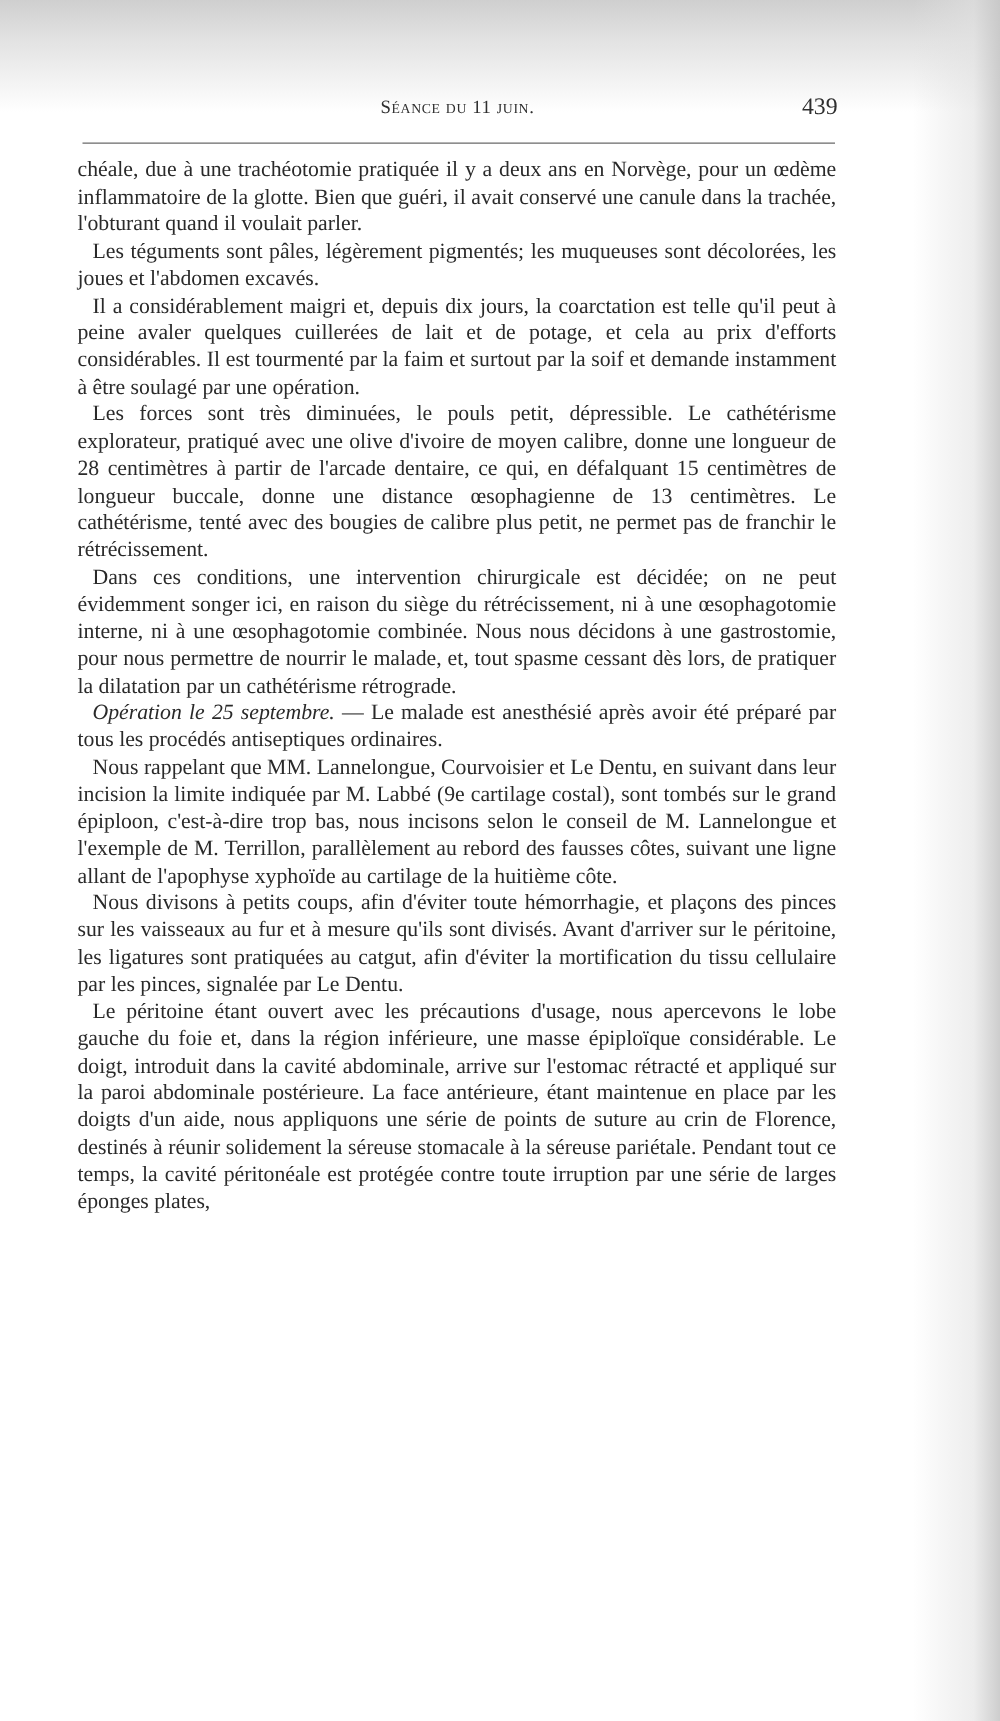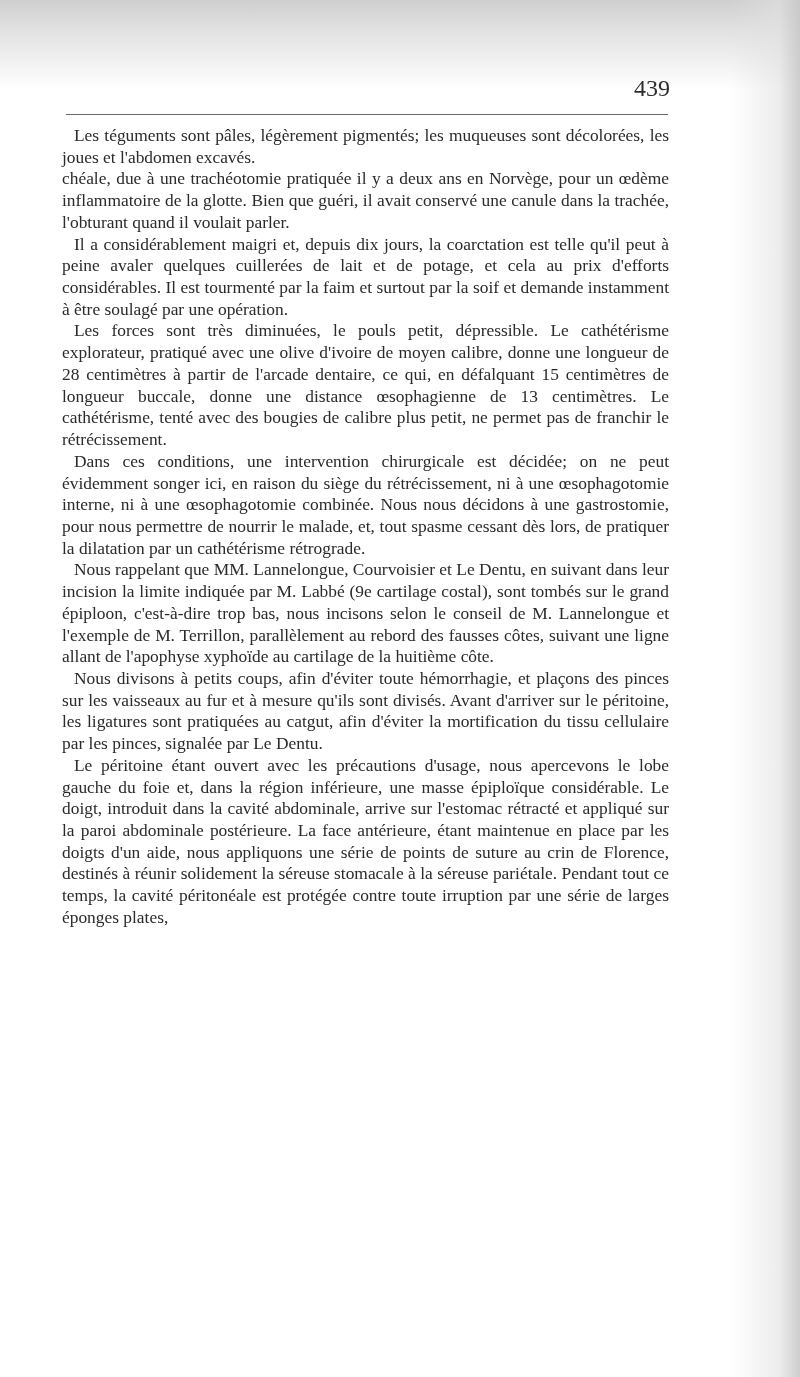--- a/index.html
+++ b/index.html
@@ -20,21 +20,21 @@
   }
   .running-head {
     position: absolute; left: 62px; top: 78px; width: 608px; height: 24px;
   }
   .running-title {
     position: absolute; left: 0; right: 0; top: 0; text-align: center;
     font-size: 15px; letter-spacing: 0.5px; font-variant: small-caps;
     color: #2e2e2e;
   }
   .page-number {
-    position: absolute; right: 0; top: -3px; font-size: 24px; color: #2e2e2e;
+    position: absolute; right: 0; top: -3px; font-size: 19px; color: #2e2e2e;
   }
   .head-rule {
     position: absolute; left: 66px; top: 114px; width: 602px; height: 1px;
     background: #6a6a6a;
   }
   .text-block {
     position: absolute; left: 62px; top: 125px; width: 607px;
     font-size: 17.4px; line-height: 21.72px;
     text-align: justify;
     color: #2a2a2a;
@@ -43,26 +43,28 @@
   .para.first { text-indent: 0; }
   .para i { font-style: italic; }
 </style>
 </head>
 <body>
 
 <div class="page-noise-top"></div>
 <div class="page-noise-right"></div>
 
 <div class="running-head">
+  <div class="running-title">Séance du 11 juin.</div>
   <div class="page-number">439</div>
 </div>
 <div class="head-rule"></div>
 
 <div class="text-block">
+  <p class="para first">chéale, due à une trachéotomie pratiquée il y a deux ans en Norvège, pour un œdème inflammatoire de la glotte. Bien que guéri, il avait conservé une canule dans la trachée, l'obturant quand il voulait parler.</p>
   <p class="para">Les téguments sont pâles, légèrement pigmentés; les muqueuses sont décolorées, les joues et l'abdomen excavés.</p>
-  <p class="para first">chéale, due à une trachéotomie pratiquée il y a deux ans en Norvège, pour un œdème inflammatoire de la glotte. Bien que guéri, il avait conservé une canule dans la trachée, l'obturant quand il voulait parler.</p>
   <p class="para">Il a considérablement maigri et, depuis dix jours, la coarctation est telle qu'il peut à peine avaler quelques cuillerées de lait et de potage, et cela au prix d'efforts considérables. Il est tourmenté par la faim et surtout par la soif et demande instamment à être soulagé par une opération.</p>
   <p class="para">Les forces sont très diminuées, le pouls petit, dépressible. Le cathétérisme explorateur, pratiqué avec une olive d'ivoire de moyen calibre, donne une longueur de 28 centimètres à partir de l'arcade dentaire, ce qui, en défalquant 15 centimètres de longueur buccale, donne une distance œsophagienne de 13 centimètres. Le cathétérisme, tenté avec des bougies de calibre plus petit, ne permet pas de franchir le rétrécissement.</p>
   <p class="para">Dans ces conditions, une intervention chirurgicale est décidée; on ne peut évidemment songer ici, en raison du siège du rétrécissement, ni à une œsophagotomie interne, ni à une œsophagotomie combinée. Nous nous décidons à une gastrostomie, pour nous permettre de nourrir le malade, et, tout spasme cessant dès lors, de pratiquer la dilatation par un cathétérisme rétrograde.</p>
+  <p class="para"><i>Opération le 25 septembre.</i><span> — Le malade est anesthésié après avoir été préparé par tous les procédés antiseptiques ordinaires.</span></p>
   <p class="para">Nous rappelant que MM. Lannelongue, Courvoisier et Le Dentu, en suivant dans leur incision la limite indiquée par M. Labbé (9e cartilage costal), sont tombés sur le grand épiploon, c'est-à-dire trop bas, nous incisons selon le conseil de M. Lannelongue et l'exemple de M. Terrillon, parallèlement au rebord des fausses côtes, suivant une ligne allant de l'apophyse xyphoïde au cartilage de la huitième côte.</p>
   <p class="para">Nous divisons à petits coups, afin d'éviter toute hémorrhagie, et plaçons des pinces sur les vaisseaux au fur et à mesure qu'ils sont divisés. Avant d'arriver sur le péritoine, les ligatures sont pratiquées au catgut, afin d'éviter la mortification du tissu cellulaire par les pinces, signalée par Le Dentu.</p>
   <p class="para">Le péritoine étant ouvert avec les précautions d'usage, nous apercevons le lobe gauche du foie et, dans la région inférieure, une masse épiploïque considérable. Le doigt, introduit dans la cavité abdominale, arrive sur l'estomac rétracté et appliqué sur la paroi abdominale postérieure. La face antérieure, étant maintenue en place par les doigts d'un aide, nous appliquons une série de points de suture au crin de Florence, destinés à réunir solidement la séreuse stomacale à la séreuse pariétale. Pendant tout ce temps, la cavité péritonéale est protégée contre toute irruption par une série de larges éponges plates,</p>
 </div>
 
 </body></html>

